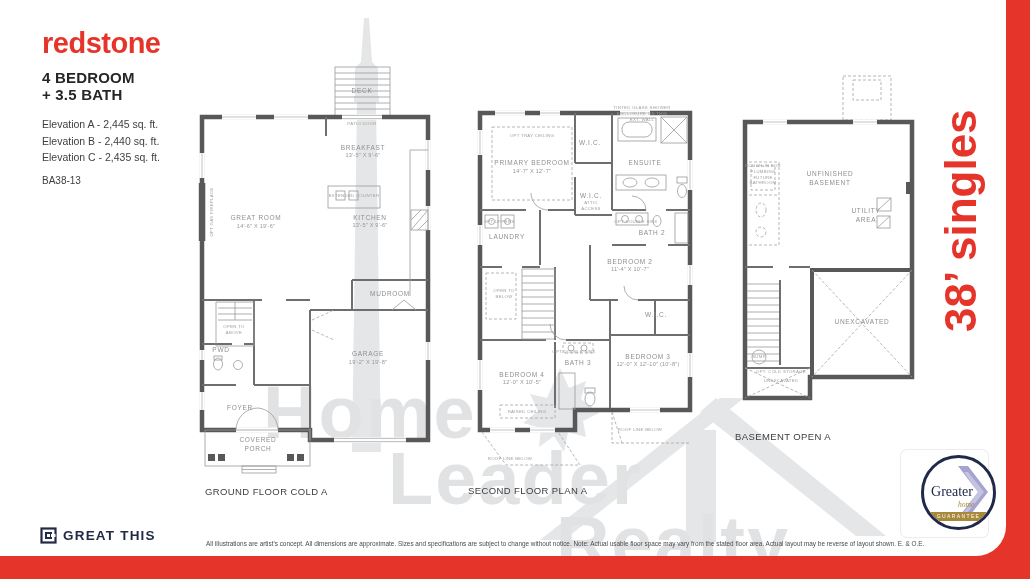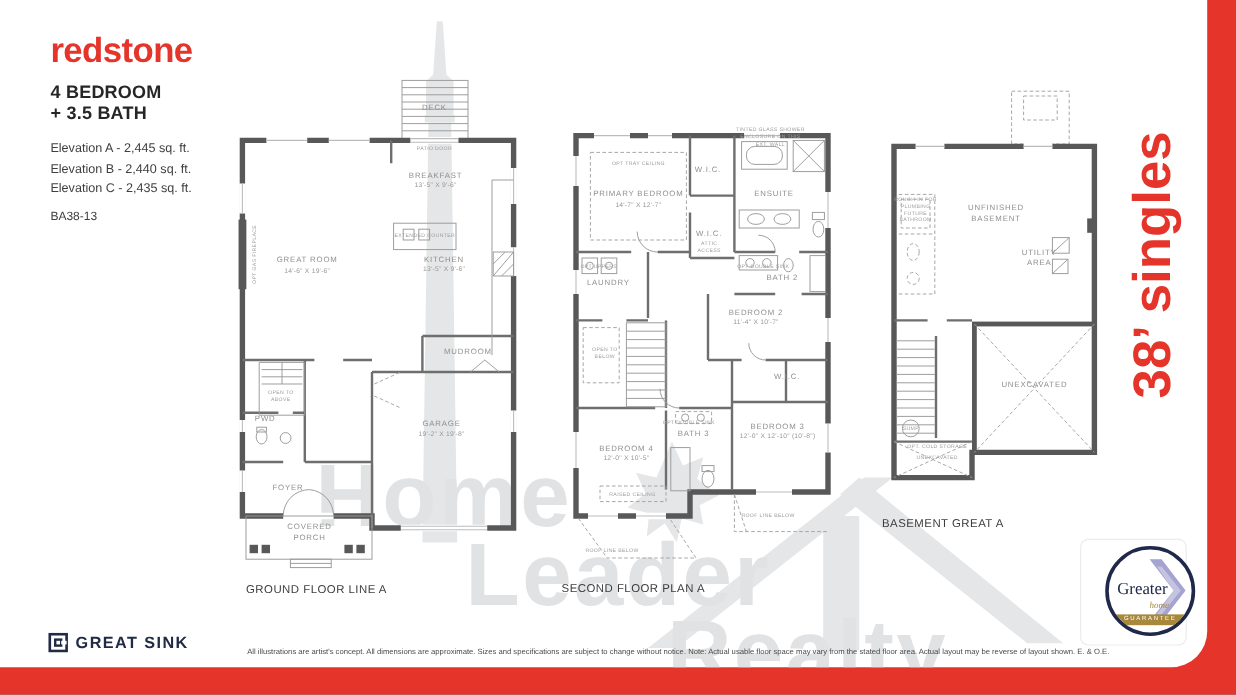--- a/index.html
+++ b/index.html
@@ -131,21 +131,21 @@
     <div class="l t" style="left:354px;top:196px">EXTENDED COUNTER</div>
     <div class="l" style="left:370px;top:218px">KITCHEN</div>
     <div class="l d" style="left:370px;top:226px">13'-5" X 9'-6"</div>
     <div class="l" style="left:390px;top:294px">MUDROOM</div>
     <div class="l t w" style="left:234px;top:330px;width:34px">OPEN TO ABOVE</div>
     <div class="l" style="left:221px;top:350px">PWD</div>
     <div class="l" style="left:240px;top:408px">FOYER</div>
     <div class="l w" style="left:258px;top:445px;width:48px">COVERED PORCH</div>
     <div class="l" style="left:368px;top:354px">GARAGE</div>
     <div class="l d" style="left:368px;top:363px">19'-2" X 19'-8"</div>
-    <div class="cap" style="left:205px;top:486px">GROUND FLOOR LINE A</div>
+    <div class="cap" style="left:205px;top:486px">GROUND FLOOR COLD A</div>
 
     <svg class="plan" style="left:460px;top:105px" width="235" height="370">
       <path class="wall" d="M20,8 H230 V305 H115 V325 H20 Z"></path>
       <path class="iw" d="M115,8V58 M115,72V110 M152,8V105 M115,58H152 M115,110H152 M152,105H186 M206,105H230 M152,140H186 M208,140H230 M20,105H66 M88,105H115 M80,105V160 M20,162H42 M62,162H80 M95,162V235 M20,235H86 M106,235H150 M130,140V195 M130,195H158 M178,195H230 M195,195V230 M195,230H230 M150,230H195 M150,195V303 M95,237V303"></path>
       <path class="wgap" d="M35,8H65 M80,8H100 M160,8H190 M20,25V50 M20,120V140 M20,255V285 M230,55V85 M230,160V180 M230,248V272 M30,325H55 M70,325H95 M170,305H200"></path>
       <path class="wln" d="M35,8H65 M80,8H100 M160,8H190 M20,25V50 M20,120V140 M20,255V285 M230,55V85 M230,160V180 M230,248V272 M30,325H55 M70,325H95 M170,305H200"></path>
       <path class="dsh" d="M32,22 H112 V95 H32 Z"></path>
       <rect x="158" y="13" width="38" height="23" class="tn"></rect>
         <rect x="162" y="17" width="30" height="15" rx="7" class="tn"></rect>
       <rect x="201" y="12" width="26" height="26" class="tn"></rect>
@@ -226,38 +226,38 @@
       <circle cx="24" cy="287" r="7" class="tn"></circle>
       <path class="dsh" d="M10,298 L75,328 M75,298 L10,328"></path>
     </svg>
     <div class="l t w" style="left:763px;top:175px;width:42px">ROUGH-IN FOR PLUMBING FUTURE BATHROOM</div>
     <div class="l w" style="left:830px;top:179px;width:58px">UNFINISHED BASEMENT</div>
     <div class="l w" style="left:866px;top:216px;width:34px">UTILITY AREA</div>
     <div class="l" style="left:862px;top:322px">UNEXCAVATED</div>
     <div class="l t" style="left:759px;top:357px">SUMP</div>
     <div class="l t" style="left:781px;top:372px">OPT. COLD STORAGE</div>
     <div class="l t" style="left:781px;top:381px">UNEXCAVATED</div>
-    <div class="cap" style="left:735px;top:431px">BASEMENT GREAT A</div>
+    <div class="cap" style="left:735px;top:431px">BASEMENT OPEN A</div>
 
     <div class="badge">
       <div class="bcirc">
         <svg class="bchev" width="42" height="64" viewBox="0 0 42 64">
           <polygon points="6,6 26,32 6,58 16,58 36,32 16,6" fill="#a5a3cf"></polygon>
           <polygon points="12,12 26,32 12,52 16,52 32,32 16,12" fill="#ffffff" opacity="0.35"></polygon>
         </svg>
         <div class="bbrand">Greater</div>
         <div class="bsub">home</div>
         <div class="bband">GUARANTEE</div>
       </div>
     </div>
 
     <div class="brand">
       <svg width="17" height="17">
         <rect x="1.5" y="1.5" width="14" height="14" fill="none" stroke="#222b45" stroke-width="2.2"></rect>
         <rect x="6" y="6" width="5" height="5" fill="none" stroke="#222b45" stroke-width="2"></rect>
         <rect x="11" y="7" width="4.5" height="3" fill="#ffffff"></rect>
       </svg>
-      <span class="brand-text">GREAT SINK</span>
+      <span class="brand-text">GREAT THIS</span>
     </div>
     <div class="disc">All illustrations are artist's concept. All dimensions are approximate. Sizes and specifications are subject to change without notice. Note: Actual usable floor space may vary from the stated floor area. Actual layout may be reverse of layout shown. E. &amp; O.E.</div>
 
   </div>
 </div>
 
 </body></html>

